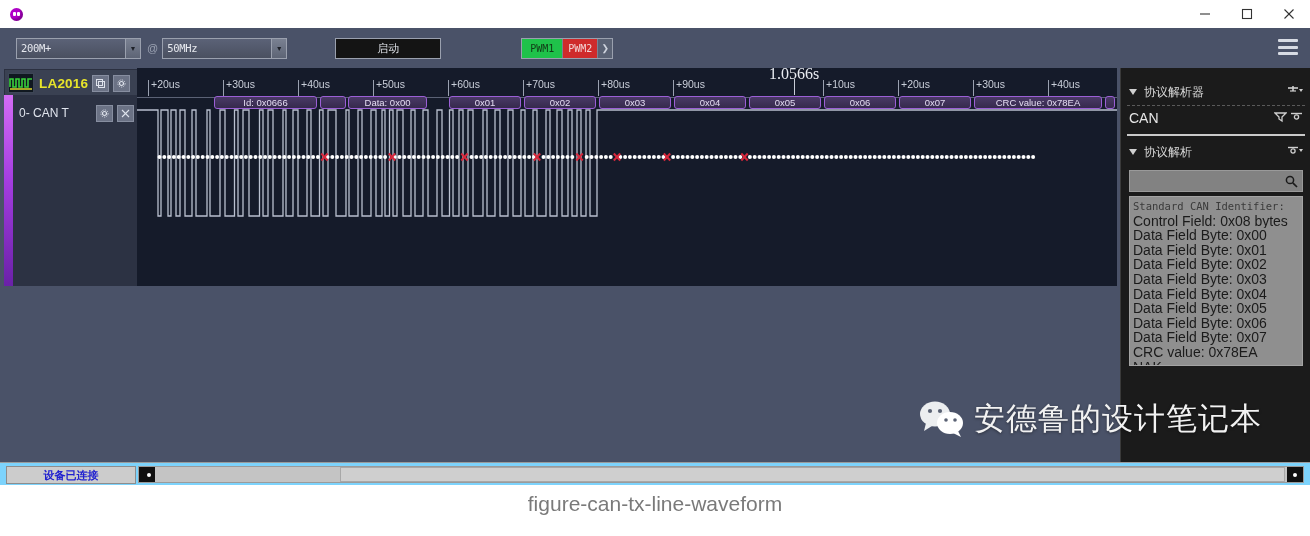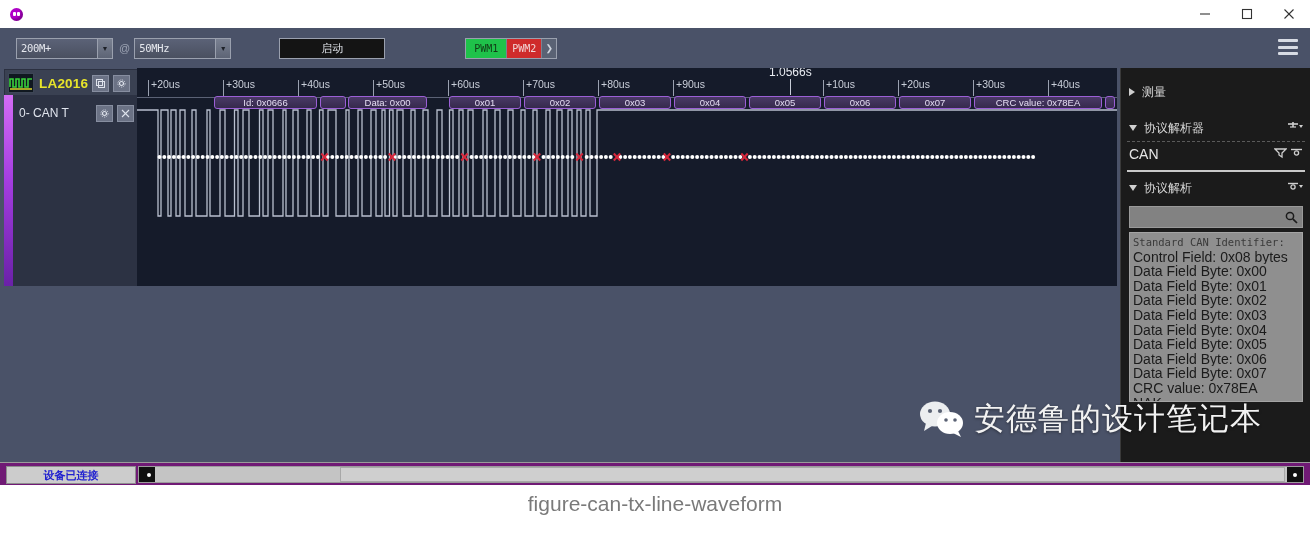--- a/index.html
+++ b/index.html
@@ -55,20 +55,21 @@
     position:absolute; left:0; top:28px; width:1310px; height:40px;
     background:#4a5268;
     display:flex; align-items:center;
     border-bottom:1px solid #3a4050;
   }
   .sel {
     height:19px; margin-left:16px;
     display:flex; align-items:stretch;
     border:1px solid #9aa0ae;
     background: linear-gradient(180deg,#5b6277 0%, #4a5060 100%);
+    gap: 28px;
   }
   .sel .val {
     width:72px; padding:0 4px;
     font-size:10.5px; color:#e6e8ee;
     display:flex; align-items:center;
     font-family:"DejaVu Sans Mono", monospace;
     letter-spacing:-0.3px;
   }
   .sel .arrow {
     width:14px;
@@ -192,21 +193,21 @@
     position:absolute; top:10px;
     font-size:10.5px; color:#c9ced9;
     white-space:nowrap;
   }
   .tick::before {
     content:""; position:absolute; left:-3px; top:2px;
     width:1px; height:16px; background:#9aa1b0;
   }
   .tickbig {
     position:absolute; top:-3px;
-    font-size:12px; color:#e8ebf1; white-space:nowrap;
+    font-size:16px; color:#e8ebf1; white-space:nowrap;font-family:Liberation Serif, serif;
   }
   .tickbig::after {
     content:""; position:absolute; left:50%; top:14px;
     width:1px; height:16px; background:#c8cdd8;
   }
 
   
   .annrow { position:absolute; left:0; top:28px; width:980px; height:14px; }
   .ann {
     position:absolute; top:0; height:13px;
@@ -309,21 +310,21 @@
     margin-left:8px;
     font-size:31px; color:#f2f2f2;
     letter-spacing:1px;
     text-shadow: 0 1px 3px rgba(0,0,0,.45);
     white-space:nowrap;
   }
 
   
   .statusbar {
     position:absolute; left:0; top:462px; width:1310px; height:22px;
-    background:#701a75;
+    background:#7dd3fc;
     border-top:1px solid #9b9b9b;
   }
   .statuscell {
     position:absolute; left:6px; top:3px;
     width:128px; height:16px;
     background:#cccccc; border:1px solid #8d8d8d;
     display:flex; align-items:center; justify-content:center;
     color:#2020d0; font-size:11px; font-weight:bold;
   }
   .hscroll {
@@ -695,24 +696,20 @@
               <line x1="610.7" y1="49.5" x2="604.3" y2="56.5" stroke="#d8283c" stroke-width="2"></line>
             </g>
           </svg>
       </div>
     </div>
 
     <div class="lowerblank"></div>
 
     <div class="sidebar">
 
-      <div class="sb-section" style="margin-top:12px">
-        <div class="caret-r"></div>
-        <span>测量</span>
-      </div>
 
       <div class="sb-section" style="margin-top:12px">
         <div class="caret-d"></div>
         <span>协议解析器</span>
         <div class="sb-hdr-icons">
           <span>
             <svg width="16" height="12" viewBox="0 0 16 12">
               <line x1="1" y1="3" x2="11" y2="3" stroke="#cfcfcf" stroke-width="1.6"></line>
               <line x1="6" y1="1" x2="6" y2="6" stroke="#cfcfcf" stroke-width="1.6"></line>
               <line x1="3" y1="6" x2="9" y2="6" stroke="#cfcfcf" stroke-width="1.2"></line>

